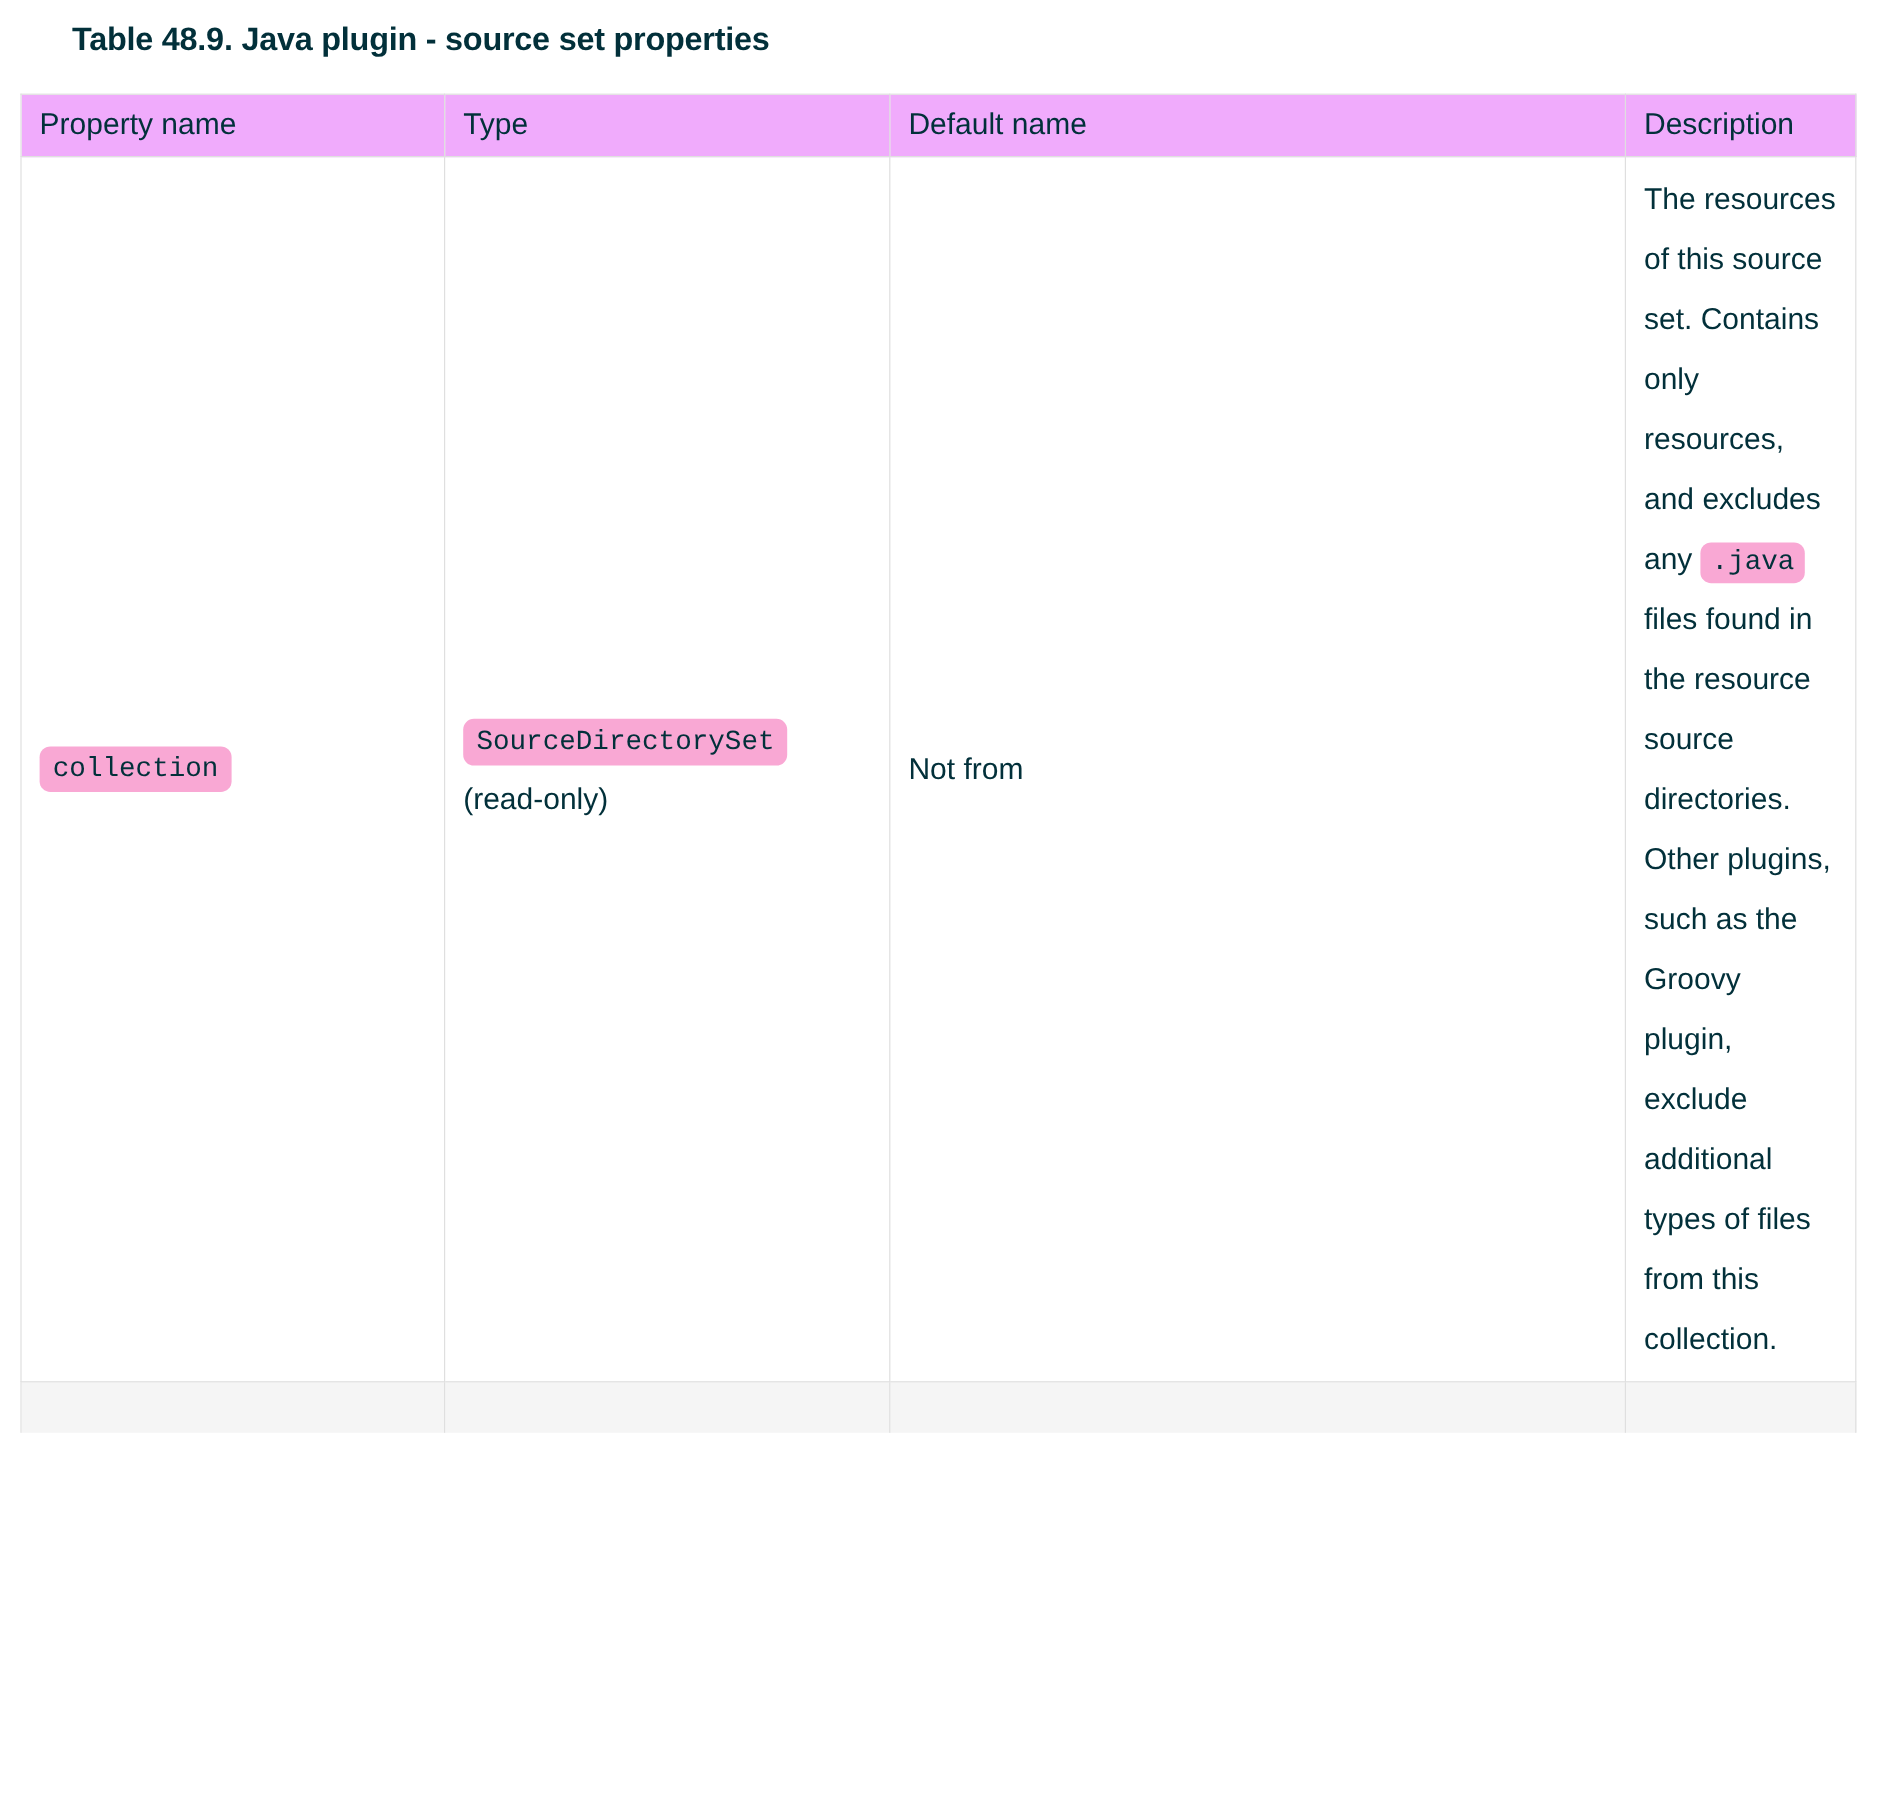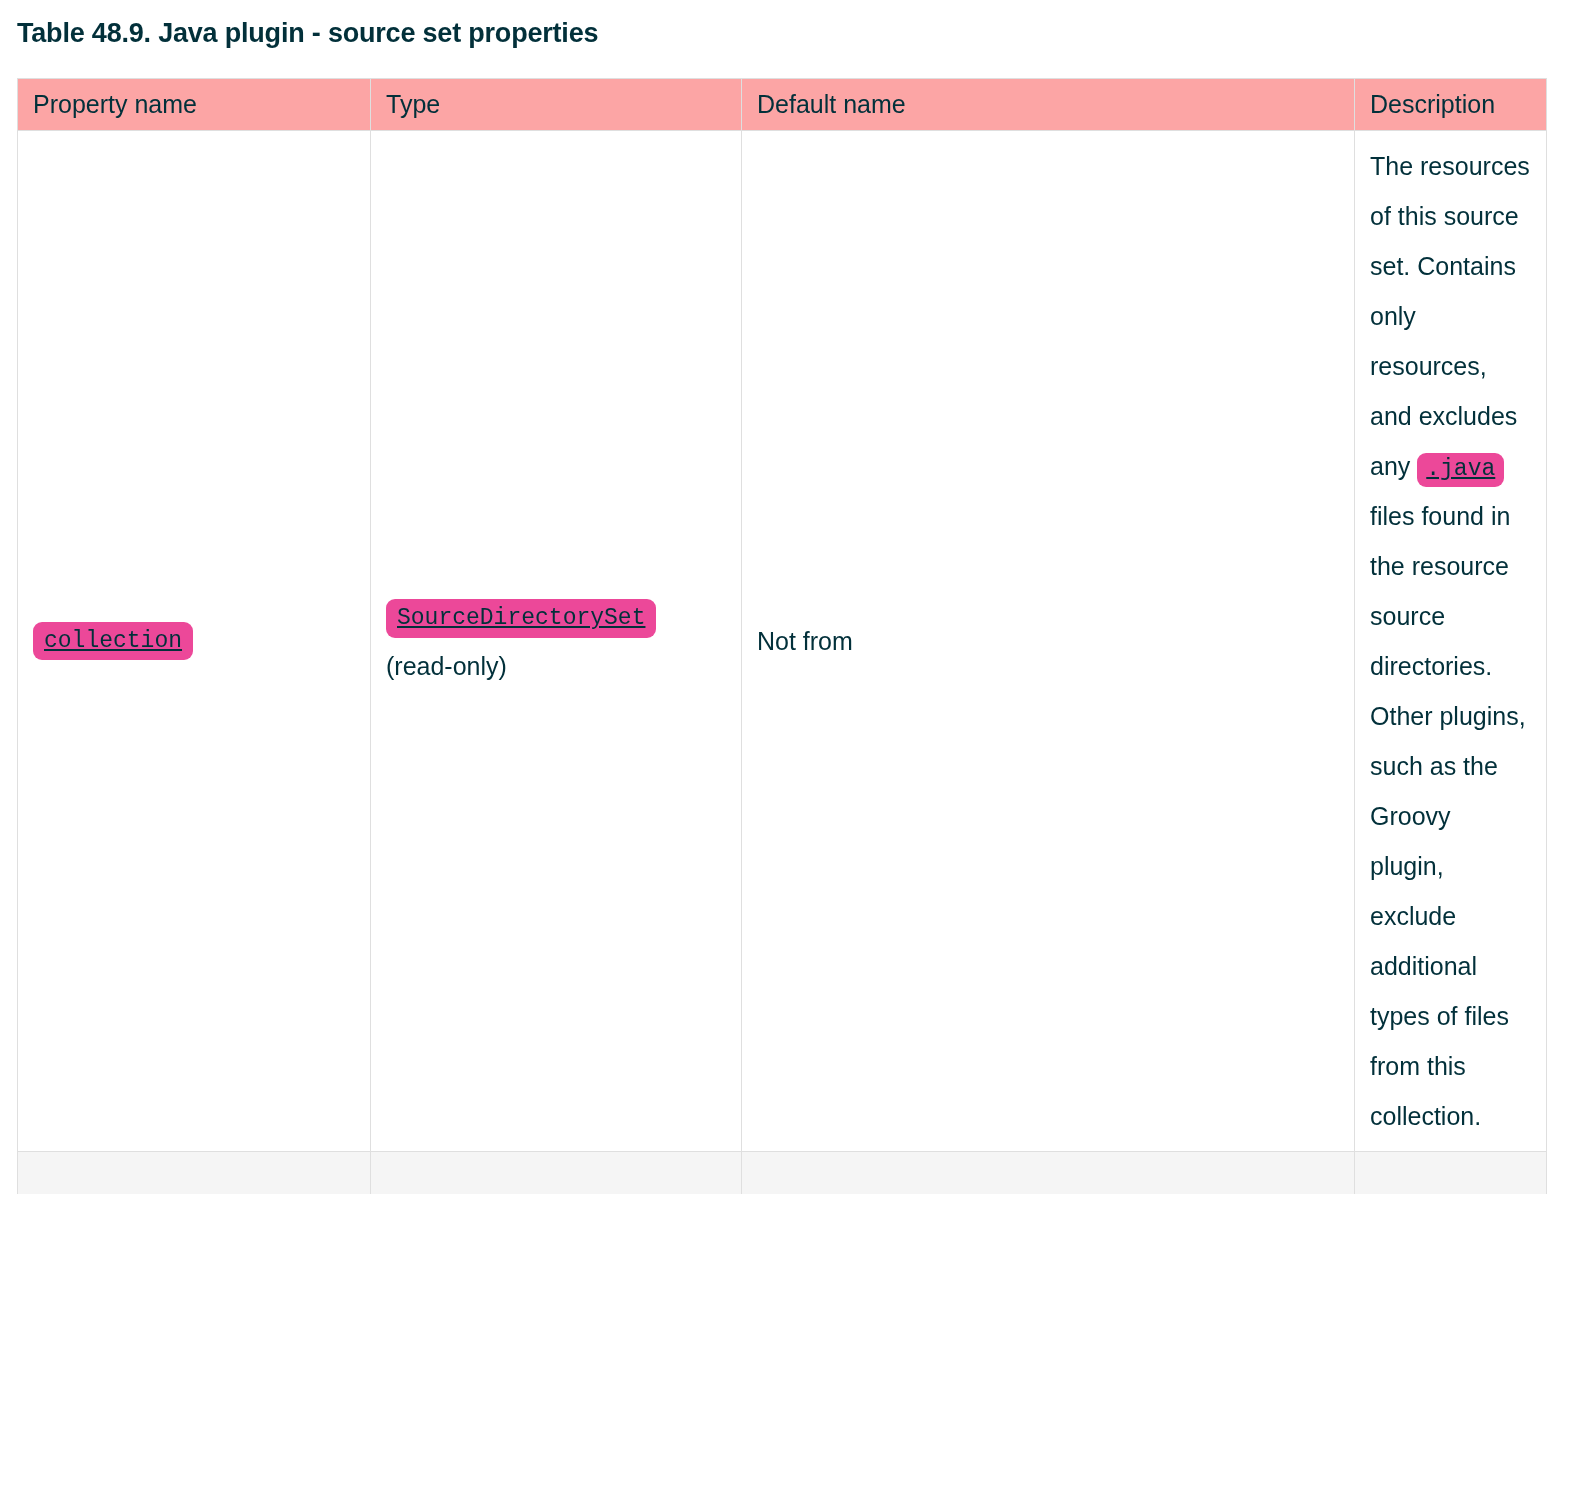--- a/index.html
+++ b/index.html
@@ -13,59 +13,59 @@
   }
   .page {
     padding: 18px 26px 0 17px;
   }
   .table-title {
     font-size: 27px;
     font-weight: bold;
     line-height: 1.15;
     margin-bottom: 29px;
     letter-spacing: -0.2px;
+    margin-left: 43px;
   }
   table.props {
     border-collapse: collapse;
     table-layout: fixed;
     width: 1529px;
   }
   table.props th,
   table.props td {
     border: 1.5px solid #dfdfdf;
     text-align: left;
     vertical-align: middle;
     font-size: 25px;
     font-weight: normal;
     color: #02303a;
     padding: 10px 15px;
   }
   table.props thead th {
     height: 51px;
     line-height: 1.2;
     padding-bottom: 11px;
-    background: #fca5a5;
+    background: #f0abfc;
   }
   td.cell-desc {
     line-height: 50px;
     padding-top: 9px;
     padding-bottom: 9px;
     word-wrap: break-word;
   }
   .chip {
     display: inline-block;
     font-family: "Liberation Mono", monospace;
     font-size: 23px;
     line-height: 1.25;
-    background: #ec4899;
+    background: #f9a8d4;
     border-radius: 9px;
     padding: 5px 11px;
     color: #02303a;
     white-space: nowrap;
-    text-decoration: underline;
   }
   td.cell-desc .chip {
     padding: 3px 9px;
     line-height: 1.2;
   }
   .type-note {
     margin-top: 12px;
     line-height: 1.3;
   }
   tr.partial-row td {

